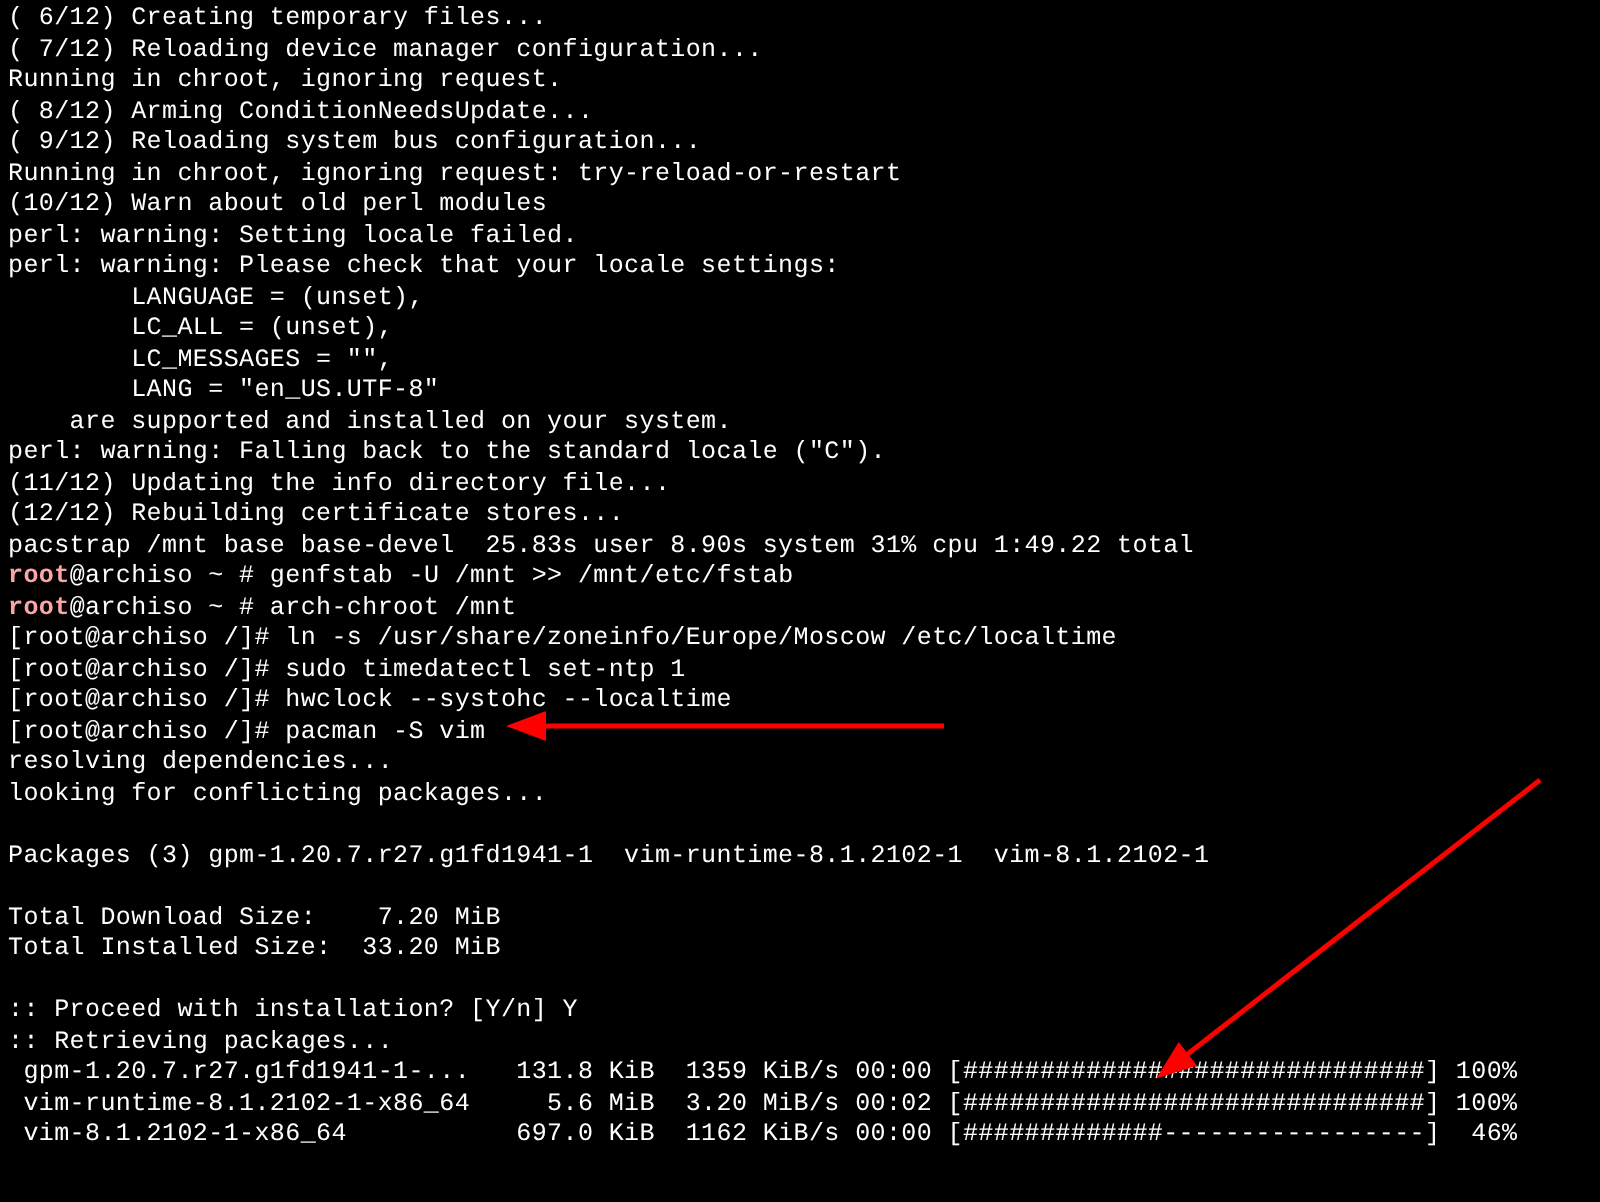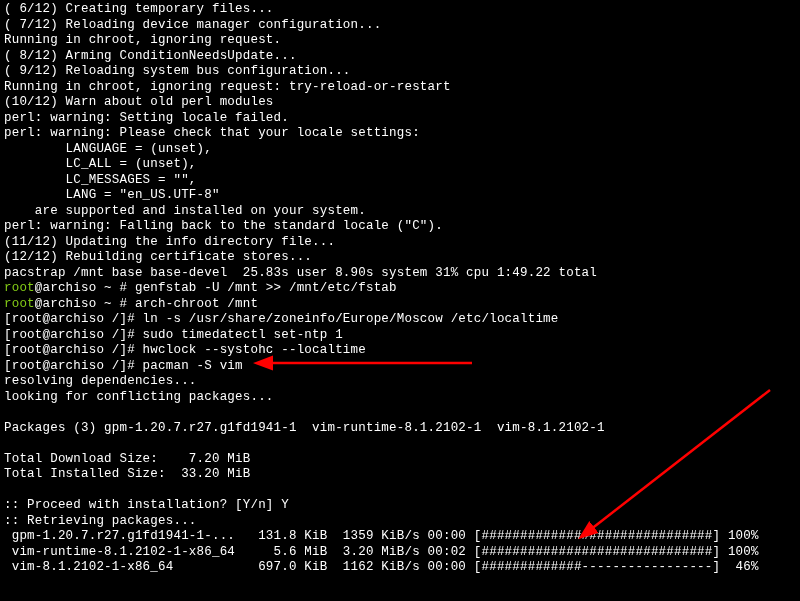--- a/index.html
+++ b/index.html
@@ -5,21 +5,21 @@
   html,body{margin:0;padding:0;background:#000;width:800px;height:601px;overflow:hidden}
   #term{
     font-family:"Courier New",monospace;
     font-size:12.5px;
     line-height:15.5px;
     color:#fff;
     white-space:pre;
     padding:2px 4px;
     letter-spacing:.2px;
   }
-  .red{color:#84cc16;font-weight:normal}
+  .red{color:#fca5a5;font-weight:bold}
   .arrows{position:absolute;left:0;top:0;pointer-events:none}
 </style>
 </head>
 <body>
 
 <div id="term"><div><span>( 6/12) Creating temporary files...</span></div><div><span>( 7/12) Reloading device manager configuration...</span></div><div><span>Running in chroot, ignoring request.</span></div><div><span>( 8/12) Arming ConditionNeedsUpdate...</span></div><div><span>( 9/12) Reloading system bus configuration...</span></div><div><span>Running in chroot, ignoring request: try-reload-or-restart</span></div><div><span>(10/12) Warn about old perl modules</span></div><div><span>perl: warning: Setting locale failed.</span></div><div><span>perl: warning: Please check that your locale settings:</span></div><div><span>        LANGUAGE = (unset),</span></div><div><span>        LC_ALL = (unset),</span></div><div><span>        LC_MESSAGES = "",</span></div><div><span>        LANG = "en_US.UTF-8"</span></div><div><span>    are supported and installed on your system.</span></div><div><span>perl: warning: Falling back to the standard locale ("C").</span></div><div><span>(11/12) Updating the info directory file...</span></div><div><span>(12/12) Rebuilding certificate stores...</span></div><div><span>pacstrap /mnt base base-devel  25.83s user 8.90s system 31% cpu 1:49.22 total</span></div><div><span class="red">root</span><span>@archiso ~ # genfstab -U /mnt &gt;&gt; /mnt/etc/fstab</span></div><div><span class="red">root</span><span>@archiso ~ # arch-chroot /mnt</span></div><div><span>[root@archiso /]# ln -s /usr/share/zoneinfo/Europe/Moscow /etc/localtime</span></div><div><span>[root@archiso /]# sudo timedatectl set-ntp 1</span></div><div><span>[root@archiso /]# hwclock --systohc --localtime</span></div><div><span>[root@archiso /]# pacman -S vim</span></div><div><span>resolving dependencies...</span></div><div><span>looking for conflicting packages...</span></div><div>&nbsp;</div><div><span>Packages (3) gpm-1.20.7.r27.g1fd1941-1  vim-runtime-8.1.2102-1  vim-8.1.2102-1</span></div><div>&nbsp;</div><div><span>Total Download Size:    7.20 MiB</span></div><div><span>Total Installed Size:  33.20 MiB</span></div><div>&nbsp;</div><div><span>:: Proceed with installation? [Y/n] Y</span></div><div><span>:: Retrieving packages...</span></div><div><span> gpm-1.20.7.r27.g1fd1941-1-...   131.8 KiB  1359 KiB/s 00:00 [##############################] 100%</span></div><div><span> vim-runtime-8.1.2102-1-x86_64     5.6 MiB  3.20 MiB/s 00:02 [##############################] 100%</span></div><div><span> vim-8.1.2102-1-x86_64           697.0 KiB  1162 KiB/s 00:00 [#############-----------------]  46%</span></div></div>
 
 <svg class="arrows" width="800" height="601">
   <defs>
     <marker id="ah" markerWidth="10" markerHeight="10" refX="2" refY="3" orient="auto">

